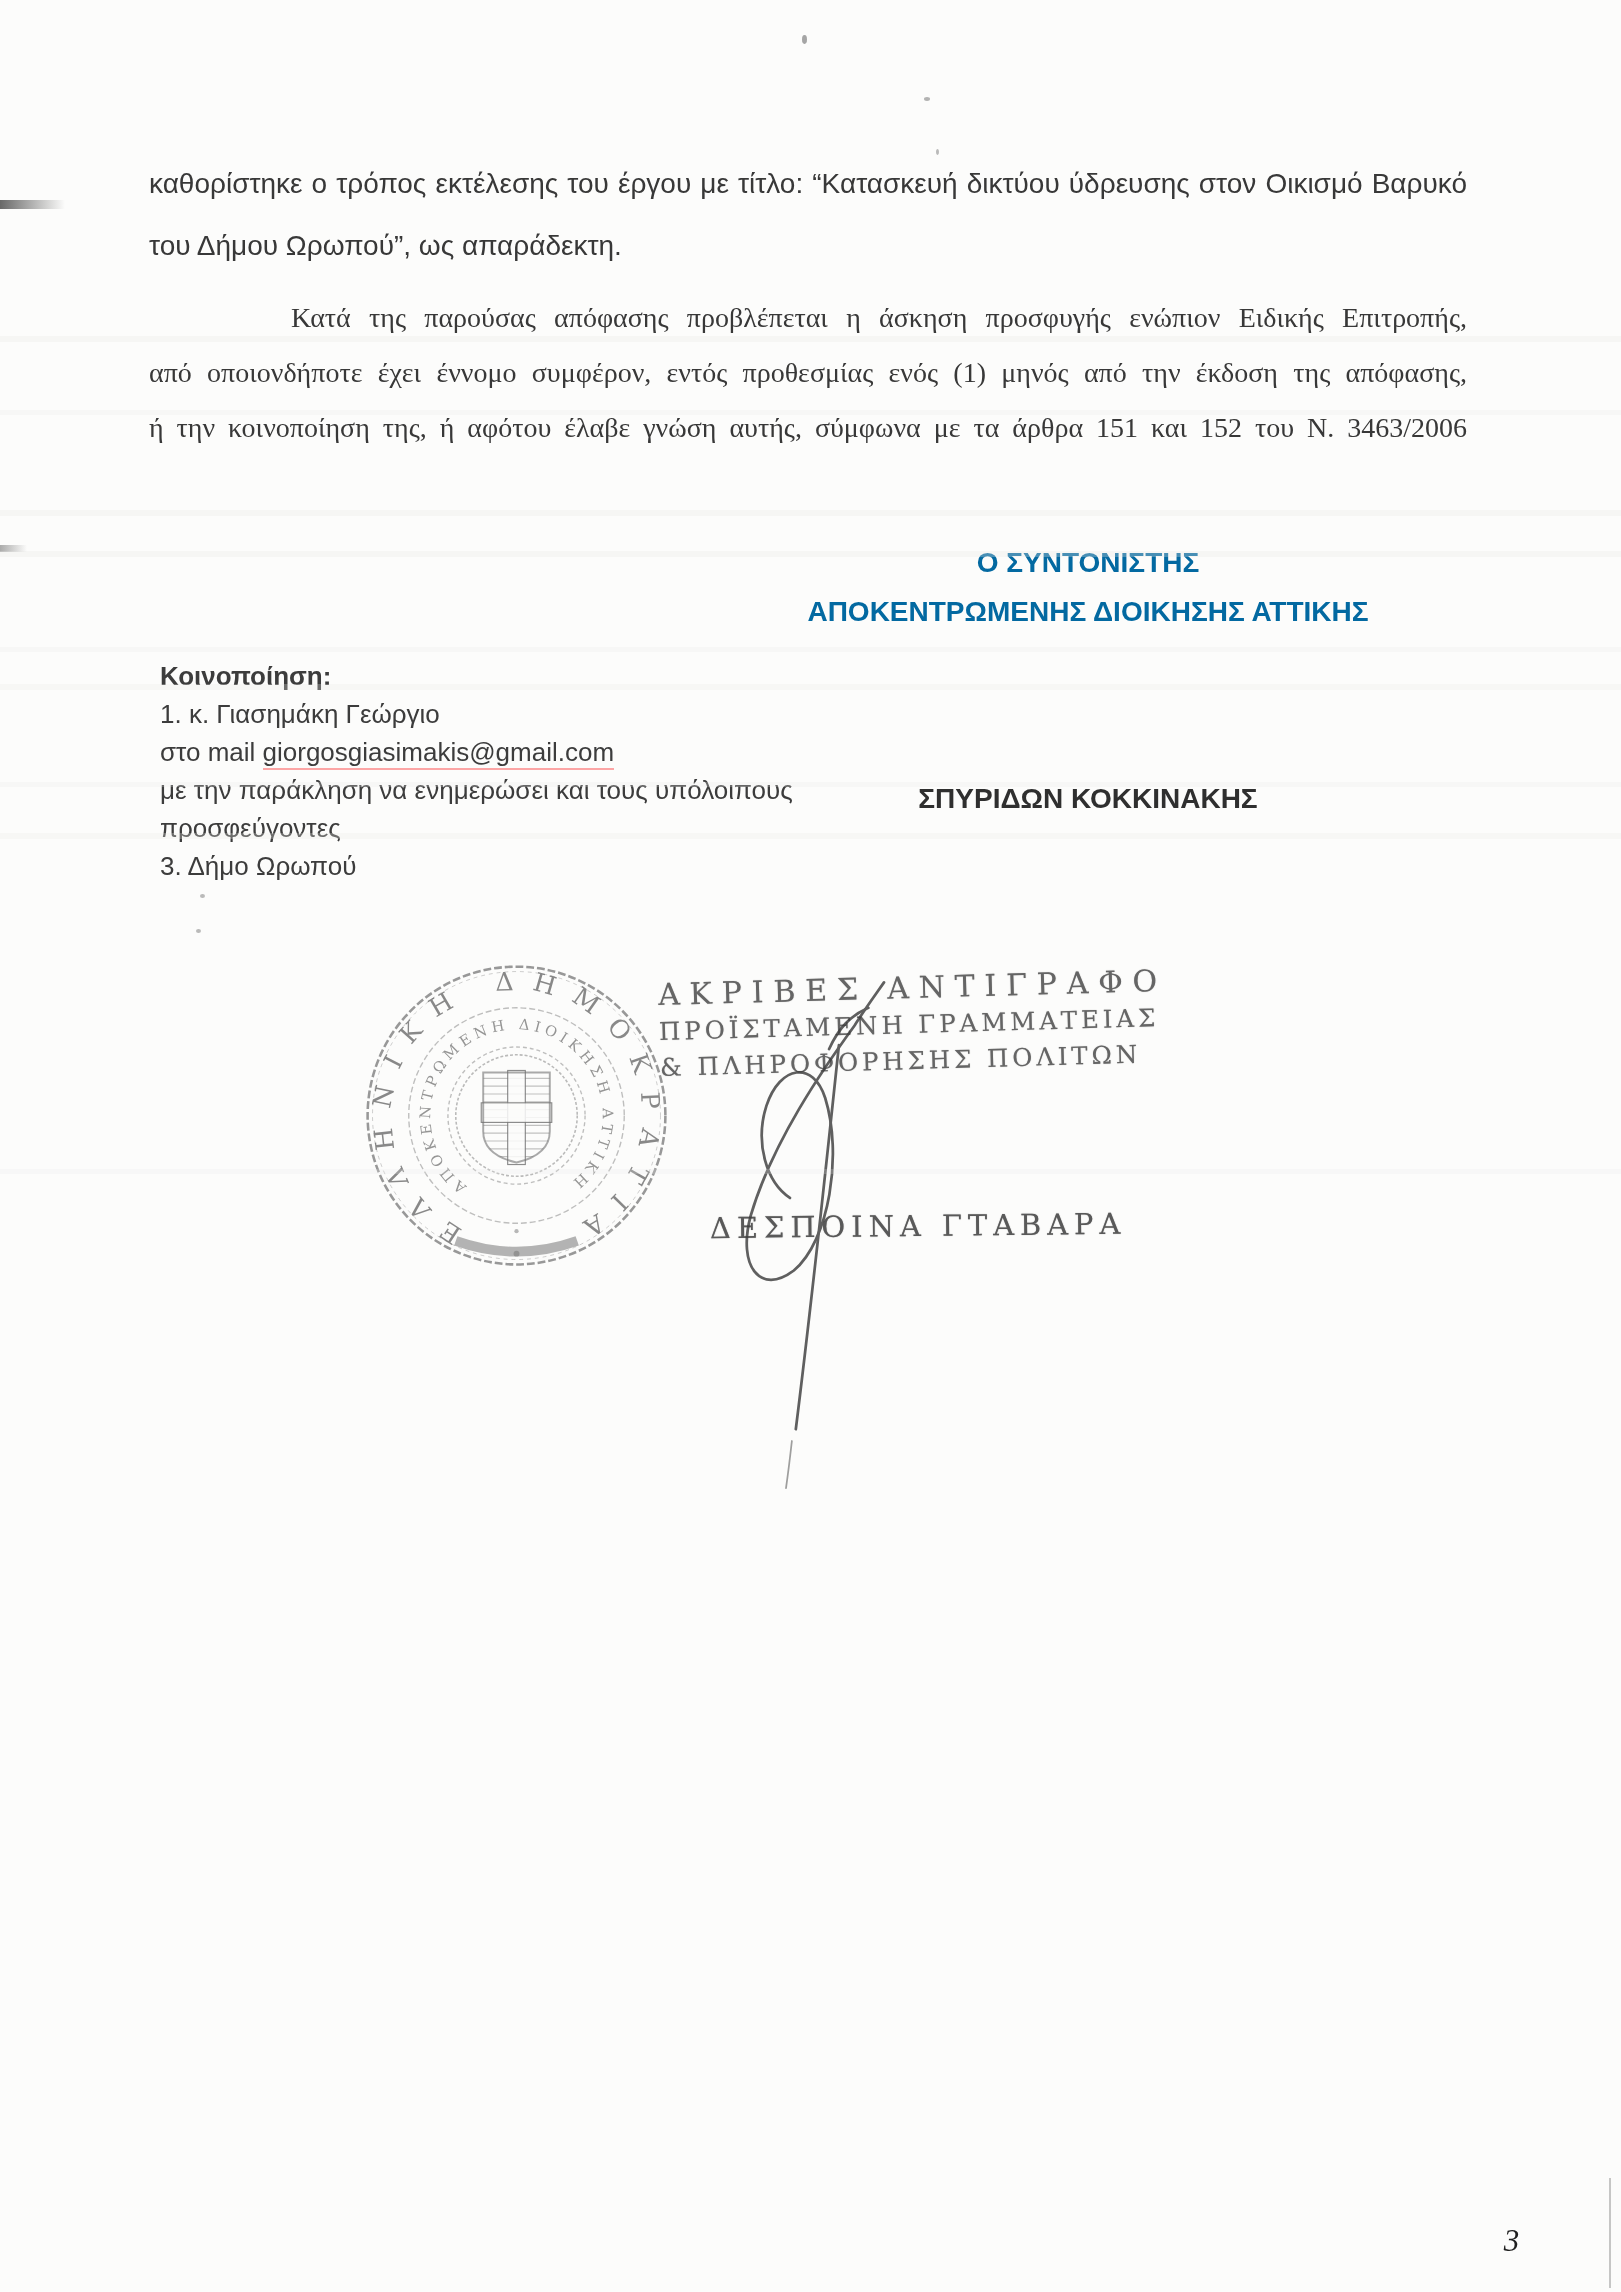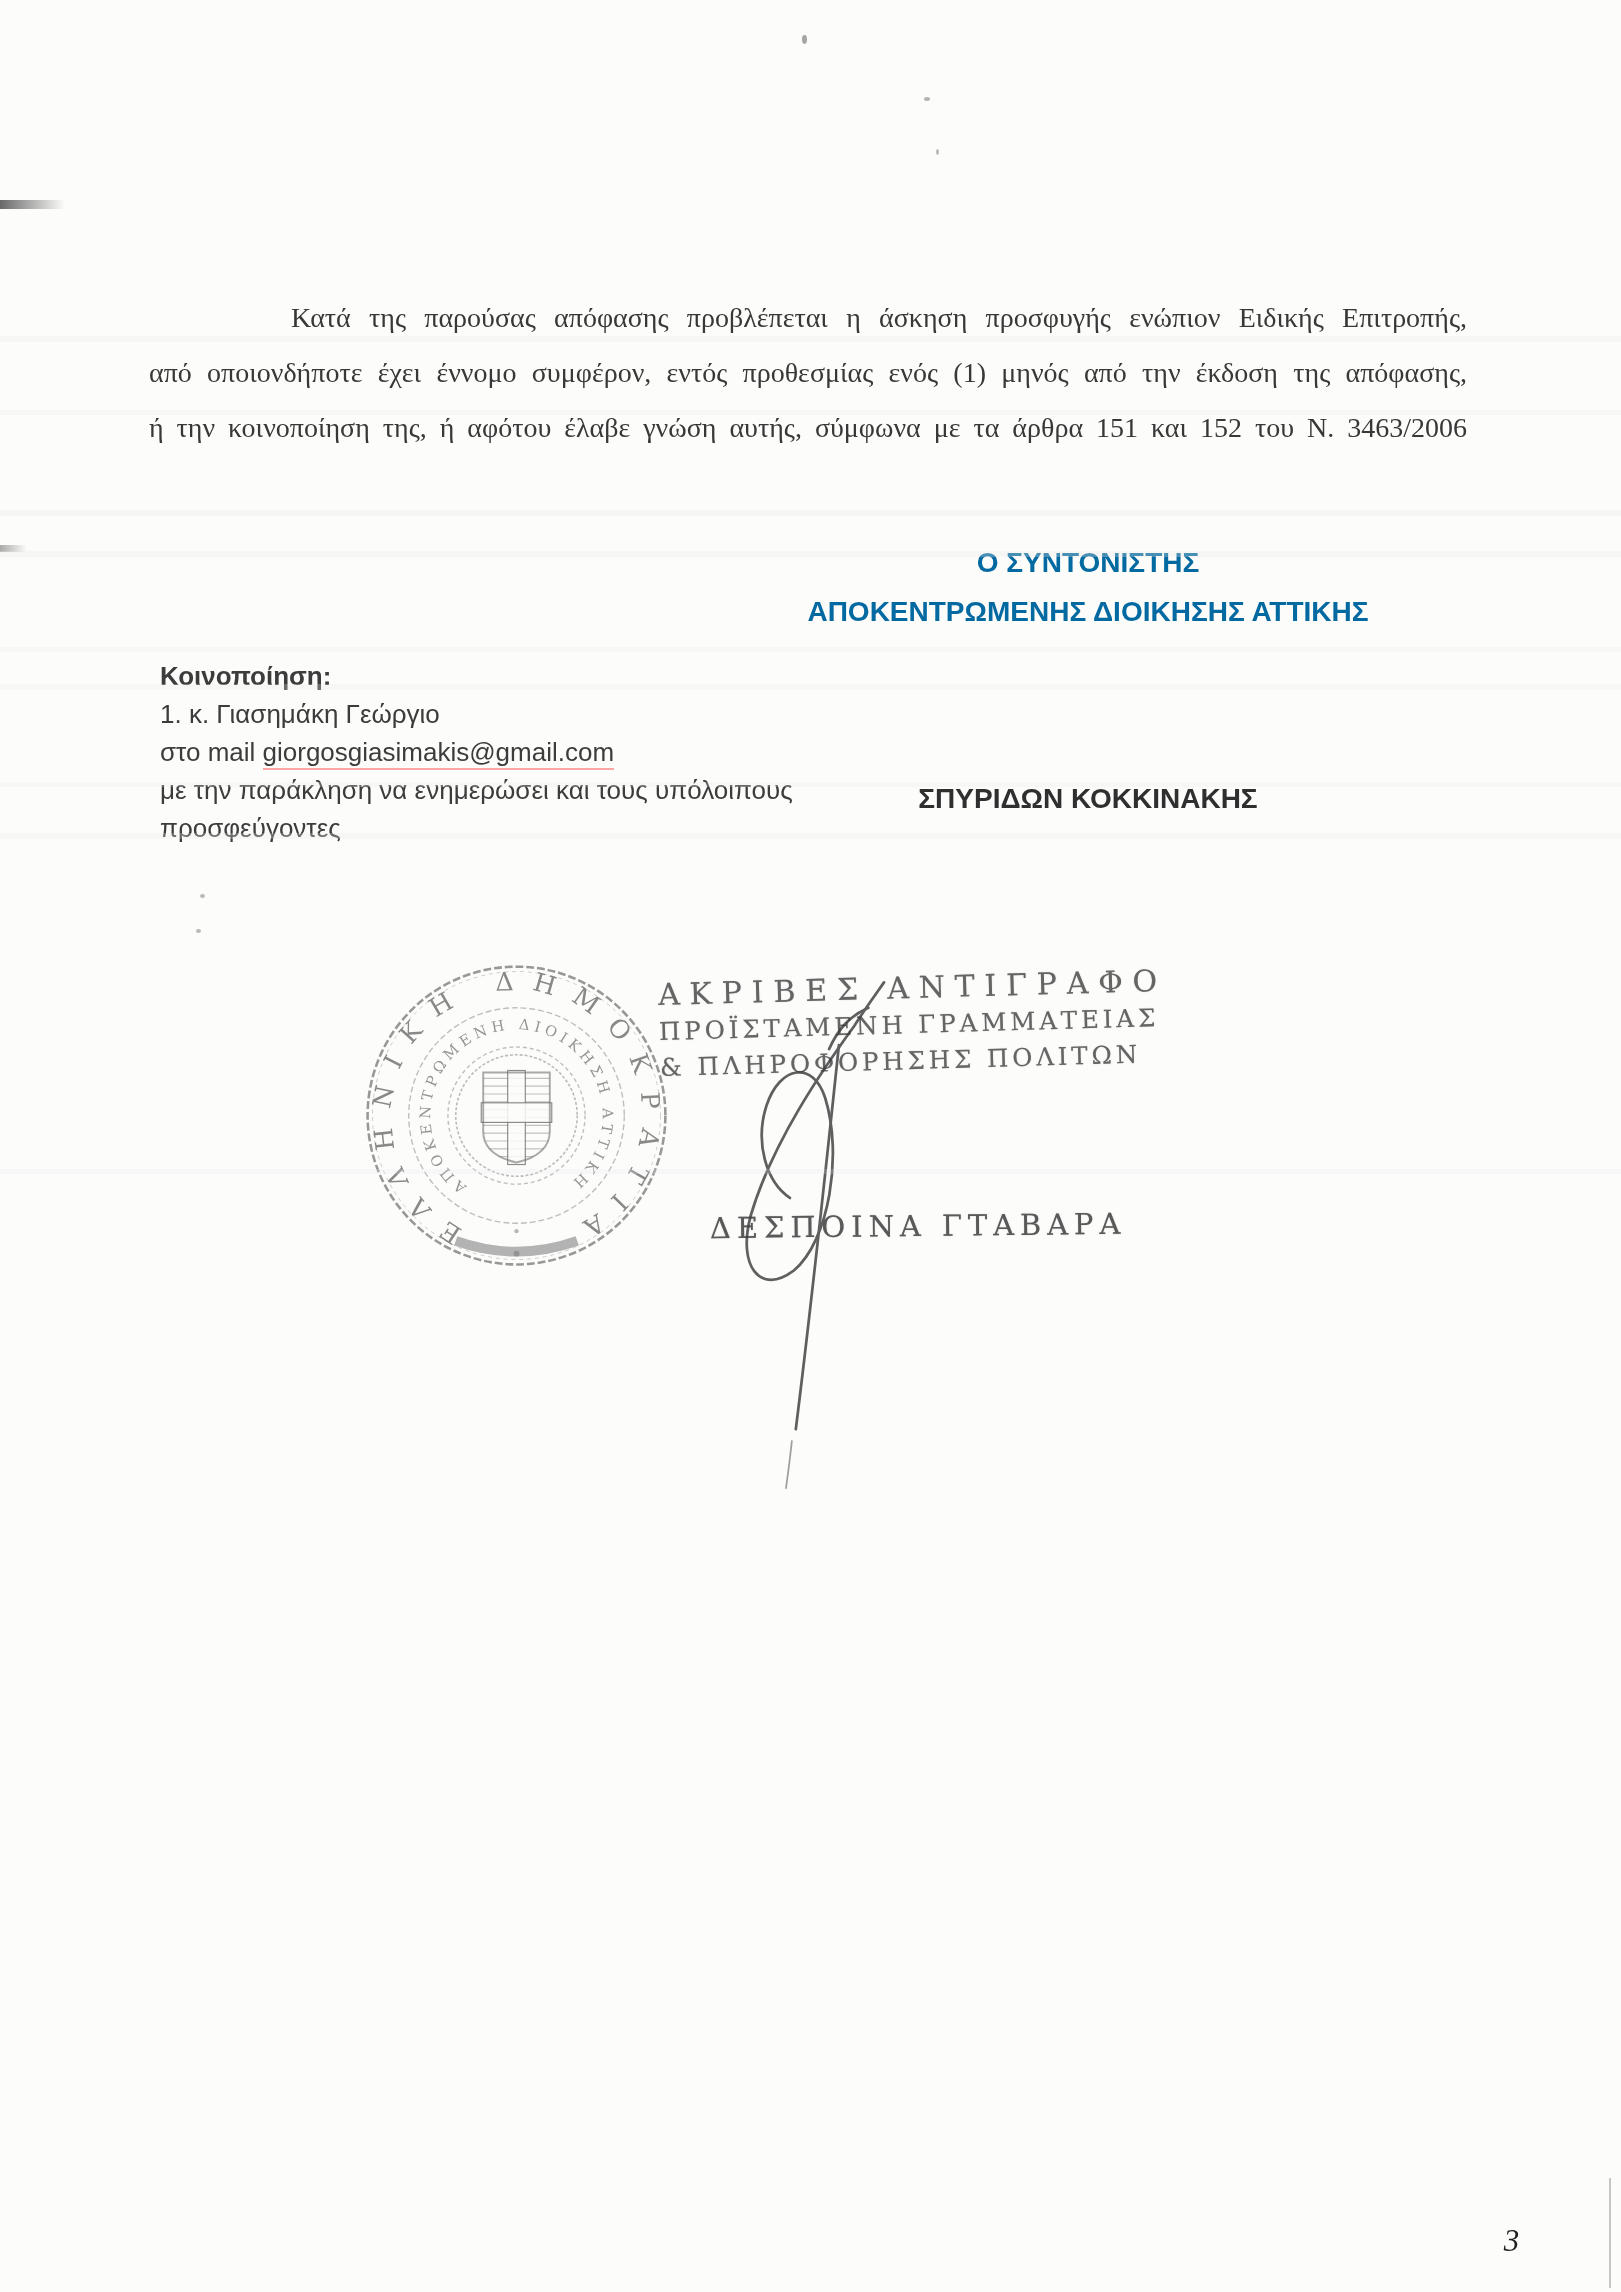--- a/index.html
+++ b/index.html
@@ -50,39 +50,44 @@
   .vline{position:absolute;background:#b8b8b8;}
   
   .pagenum{position:absolute;left:1492px;top:2223px;width:39px;text-align:center;
           font-family:"Liberation Serif", serif;font-style:italic;font-size:31px;color:#1f1f1f;}
 </style>
 </head>
 <body>
 
 <div class="page">
 
+  <div class="textblock para1">
+    <div class="line">καθορίστηκε ο τρόπος εκτέλεσης του έργου με τίτλο: “Κατασκευή δικτύου ύδρευσης στον Οικισμό Βαρυκό</div>
+    <div class="line last">του Δήμου Ωρωπού”, ως απαράδεκτη.</div>
+  </div>
 
   <div class="textblock para2">
     <div class="line indent">Κατά της παρούσας απόφασης προβλέπεται η άσκηση προσφυγής ενώπιον Ειδικής Επιτροπής,</div>
     <div class="line">από οποιονδήποτε έχει έννομο συμφέρον, εντός προθεσμίας ενός (1) μηνός από την έκδοση της απόφασης,</div>
     <div class="line">ή την κοινοποίηση της, ή αφότου έλαβε γνώση αυτής, σύμφωνα με τα άρθρα 151 και 152 του Ν. 3463/2006</div>
   </div>
 
   <div class="signer">
     <div class="t1">Ο ΣΥΝΤΟΝΙΣΤΗΣ</div>
     <div class="t2">ΑΠΟΚΕΝΤΡΩΜΕΝΗΣ ΔΙΟΙΚΗΣΗΣ ΑΤΤΙΚΗΣ</div>
   </div>
   <div class="signer-name">ΣΠΥΡΙΔΩΝ ΚΟΚΚΙΝΑΚΗΣ</div>
 
   <div class="notify">
     <div class="head">Κοινοποίηση:</div>
     <div>1. κ. Γιασημάκη Γεώργιο</div>
     <div><span>στο mail </span><span class="email">giorgosgiasimakis@gmail.com</span></div>
     <div>με την παράκληση να ενημερώσει και τους υπόλοιπους</div>
     <div>προσφεύγοντες</div>
+    <div>3. Δήμο Ωρωπού</div>
   </div>
 
   <svg class="seal" width="335" height="341" viewBox="-171 -172 342 348">
     <defs>
       <path id="outerArc" d="M -54.1 116 A 128 128 0 1 1 54.1 116" fill="none"></path>
       <path id="innerArc" d="M -50.5 72.1 A 88 88 0 1 1 50.5 72.1" fill="none"></path>
       <clipPath id="shieldClip">
         <path d="M -34 -44 h 68 v 60 q 0 24 -34 32 q -34 -8 -34 -32 z"></path>
       </clipPath>
     </defs>

